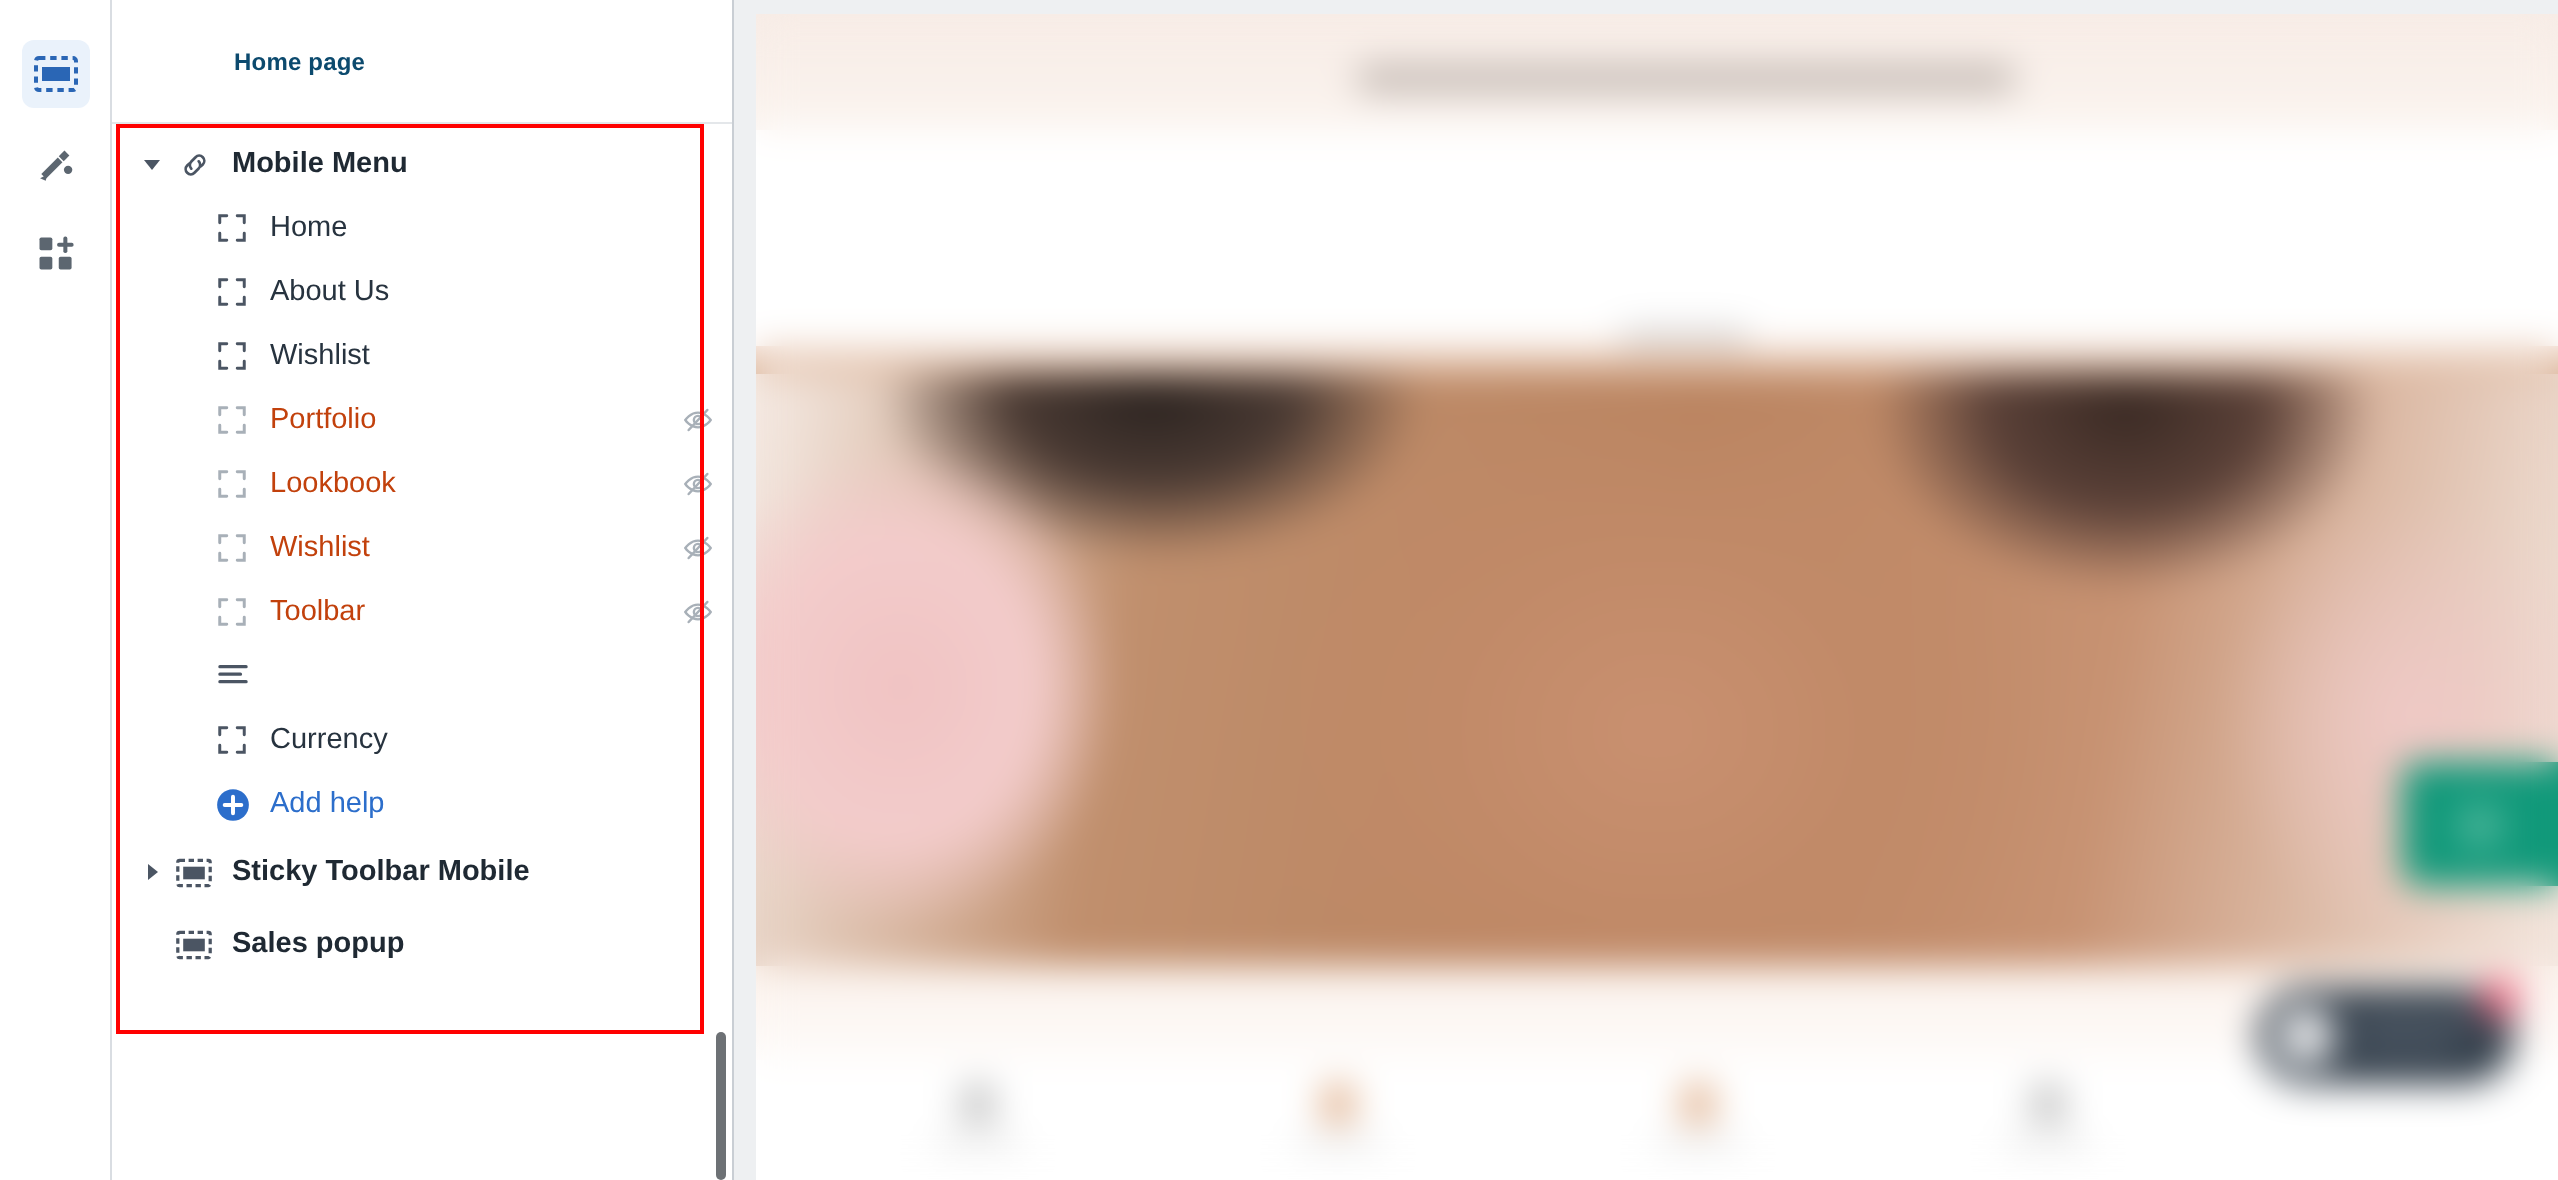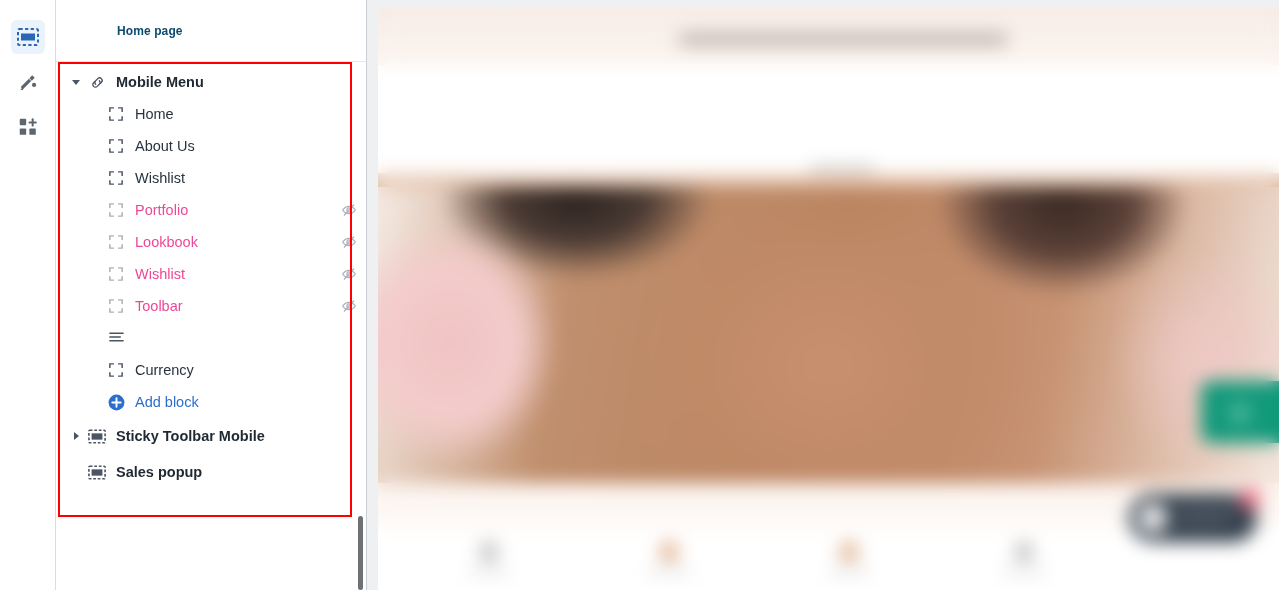--- a/index.html
+++ b/index.html
@@ -114,21 +114,21 @@
     padding-right: 8px;
     cursor: pointer;
   }
   .blk-icon { width: 20px; flex: 0 0 20px; display:flex; align-items:center; justify-content:center; margin-right: 9px; }
   .blk-label {
     font-size: 14.5px;
     color: #27333f;
     white-space: nowrap;
     flex: 1 1 auto;
   }
-  .block-row.hidden-blk .blk-label { color: #ec4899; }
+  .block-row.hidden-blk .blk-label { color: #c2410c; }
   .eye-off { width: 18px; flex: 0 0 18px; display:flex; align-items:center; justify-content:center; }
 
   .addblock-row {
     display: flex; align-items: center;
     height: 32px;
     padding-left: 50px;
     cursor: pointer;
   }
   .addblock-row .plus-circle {
     width: 20px; flex: 0 0 20px;
@@ -457,21 +457,21 @@
         <span class="blk-label">Currency</span>
       </div>
 
       <div class="addblock-row">
         <span class="plus-circle">
           <svg width="17" height="17" viewBox="0 0 18 18">
             <circle cx="9" cy="9" r="8.4" fill="#2c6ecb"></circle>
             <path d="M9 4.6v8.8M4.6 9h8.8" stroke="#ffffff" stroke-width="2.1" stroke-linecap="round"></path>
           </svg>
         </span>
-        <span class="addblock-label">Add block</span>
+        <span class="addblock-label">Add help</span>
       </div>
 
       <div class="section-row" style="margin-top:2px;">
         <span class="disclosure">
             <i class="tri-right"></i>
           </span>
         <span class="sec-icon">
           <svg width="18" height="15" viewBox="0 0 20 16">
             <rect x="1" y="1" width="18" height="14" rx="1" fill="none" stroke="#4b5563" stroke-width="1.8" stroke-dasharray="3 2"></rect>
             <rect x="4" y="4.5" width="12" height="7" fill="#4b5563"></rect>

